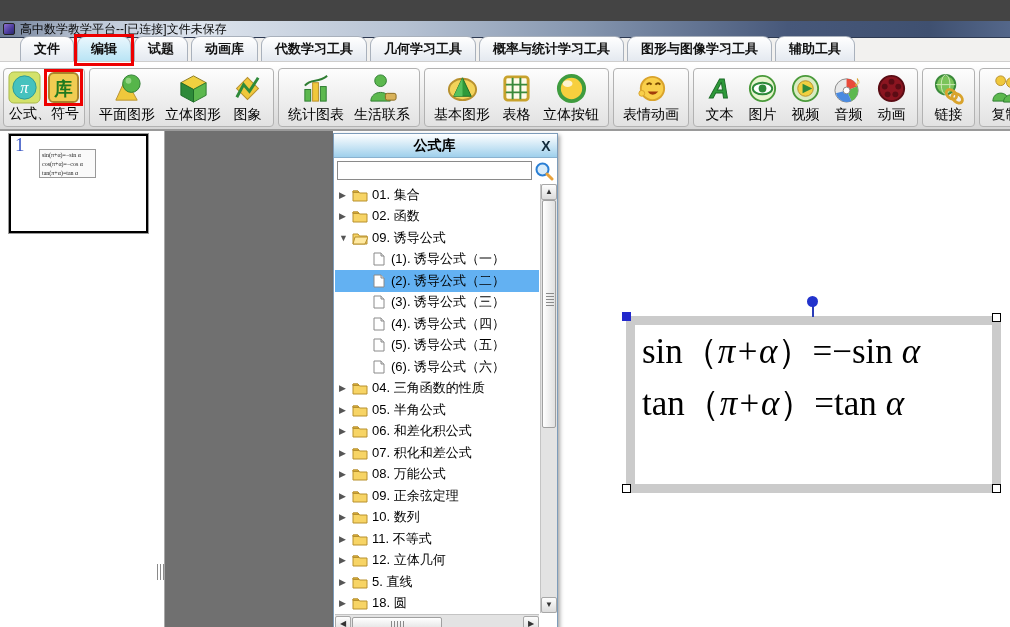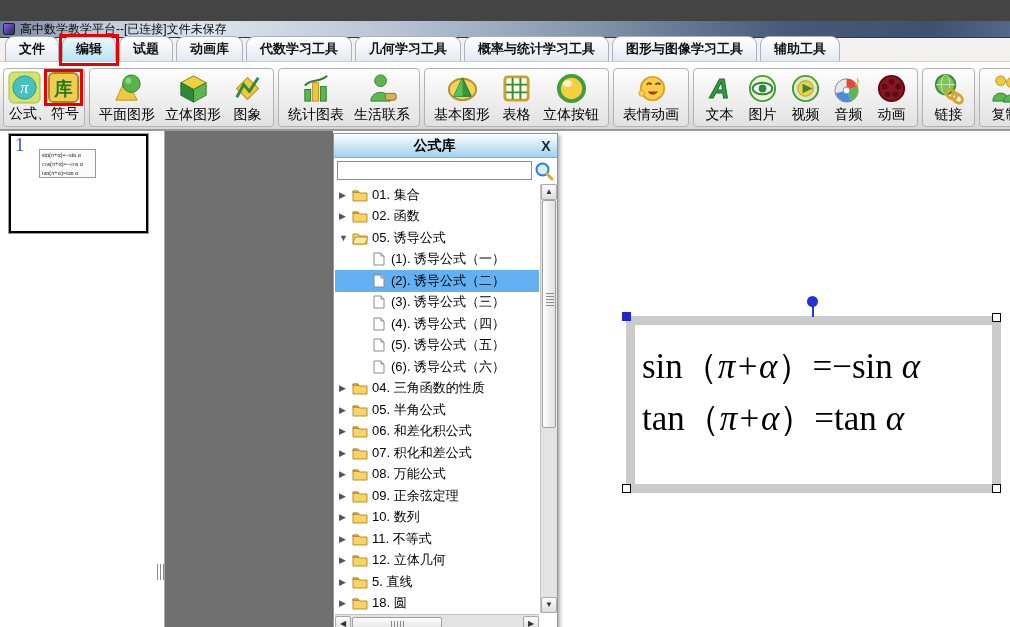--- a/index.html
+++ b/index.html
@@ -9,21 +9,21 @@
   
   .titlebar { position:absolute; left:0; top:0; width:100%; height:17px;
     background:linear-gradient(90deg,#6b7a93 0%,#b9c4d4 8%,#dde4ed 20%,#b6c2d3 40%,#8495ae 58%,#47587a 78%,#3f5070 92%,#54678a 100%);
     border-bottom:1px solid #2e3a52; display:flex; align-items:center; padding-left:3px; }
   .app-icon { width:12px; height:12px; border-radius:2px;
     background:linear-gradient(135deg,#8a6fd0,#4a3a9a 60%,#2a2a6a); border:1px solid #222; }
   .title-text { margin-left:5px; font-size:12px; color:#0a0a0a; white-space:nowrap; }
 
   
   .tabbar { position:absolute; left:0; top:17px; width:100%; height:24px; background:#f2f1ef;
-    border-bottom:1px solid #cfcecd; display:flex; align-items:flex-end; padding-left:5px; }
+    border-bottom:1px solid #cfcecd; display:flex; align-items:flex-end; padding-left:20px; }
   .tab { position:relative; height:25px; line-height:23px; padding:0 13px; margin-right:3px;
     border:1px solid #a9b1bc; border-bottom:none; border-radius:9px 9px 0 0;
     background:linear-gradient(#ffffff,#e4e9f0); font-weight:bold; font-size:13px; color:#111;
     white-space:nowrap; cursor:default; }
   .tab.selected { background:linear-gradient(#eaf7fd,#b9e4f5); }
   .anno { position:absolute; border:3px solid #ee0000; pointer-events:none; z-index:50; }
   .tab .anno { left:-4px; right:-4px; top:-3px; bottom:-5px; }
 
   
   .toolbar { position:absolute; left:0; top:45px; width:100%; height:65px;
@@ -90,21 +90,21 @@
     border:1px solid #a8a8a8; border-radius:2px; font-size:8px; text-align:center; line-height:14px; color:#333; }
   .hs-left { left:0; }
   .hs-right { right:0; }
   .hs-thumb { position:absolute; left:17px; top:2px; width:90px; height:14px;
     background:linear-gradient(#ffffff,#e0e0e0); border:1px solid #a0a0a0; border-radius:2px; }
   .hs-grip { position:absolute; left:38px; top:3px; width:14px; height:8px;
     background:repeating-linear-gradient(90deg,#8a8a8a 0 1px,transparent 1px 3px); }
 
   
   .sel-frame { position:absolute; left:626px; top:295px; width:375px; height:177px;
-    border:9px solid #cbcbcb; background:#fff; z-index:10; padding-top:16px; }
+    border:9px solid #cbcbcb; background:#fff; z-index:10; padding-top:1px; }
   .fline { font-family:"Liberation Serif","DejaVu Serif",serif; font-size:35px; line-height:52px;
     padding-left:7px; color:#000; white-space:nowrap; }
   .fa { font-style:italic; }
   .fr { margin-left:9px; }
   .handle { position:absolute; width:9px; height:9px; background:#fff; border:1px solid #000; z-index:15; }
   .handle.blue { background:#2228cc; border-color:#2228cc; }
   .rot-stem { position:absolute; left:812px; top:284px; width:2px; height:12px; background:#2a3db8; z-index:15; }
   .rot-dot { position:absolute; left:807px; top:275px; width:11px; height:11px; border-radius:50%;
     background:#2233cc; z-index:15; }
 </style>
@@ -352,21 +352,21 @@
             <path d="M1,3 h5 l1,1.5 H1 Z" fill="#e8bc3e" stroke="#b8912f"></path>
           </svg>
         <span class="tlabel2">02. 函数</span>
       </div>
       <div class="trow folder">
         <span class="arrow">▼</span>
         <svg class="tree-ico" viewBox="0 0 16 14">
             <path d="M1,3 h5 l1.5,2 H15 v8 H1 Z" fill="#f7d465" stroke="#b8912f"></path>
             <path d="M3,6 H16 L13,13 H1 Z" fill="#ffe9a0" stroke="#b8912f"></path>
           </svg>
-        <span class="tlabel2">05. 诱导公式</span>
+        <span class="tlabel2">09. 诱导公式</span>
       </div>
       <div class="trow file">
         <svg class="tree-ico" viewBox="0 0 16 14">
             <path d="M3,1 h7 l3,3 v9 H3 Z" fill="#ffffff" stroke="#8a8a8a"></path>
             <path d="M10,1 v3 h3" fill="#e0e0e0" stroke="#8a8a8a"></path>
           </svg>
         <span class="tlabel2">(1). 诱导公式（一）</span>
       </div>
       <div class="trow file selected">
         <svg class="tree-ico" viewBox="0 0 16 14">

